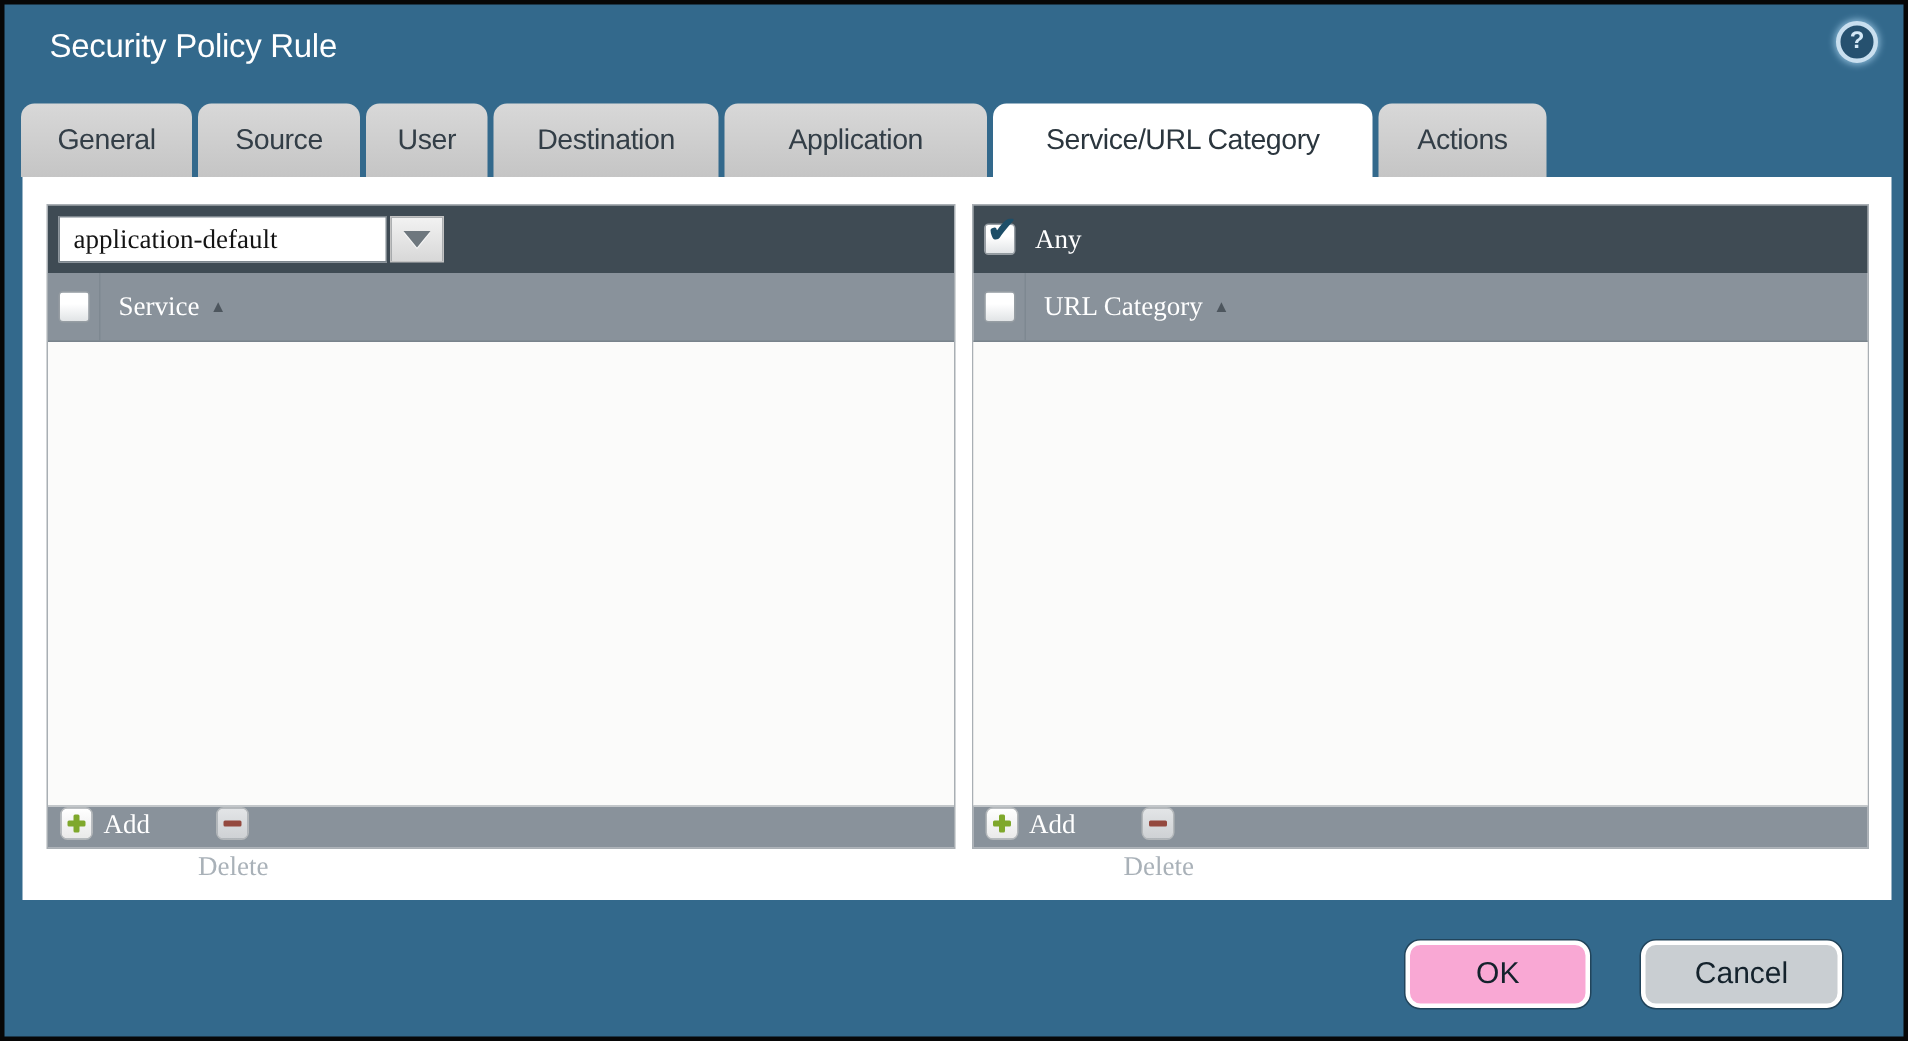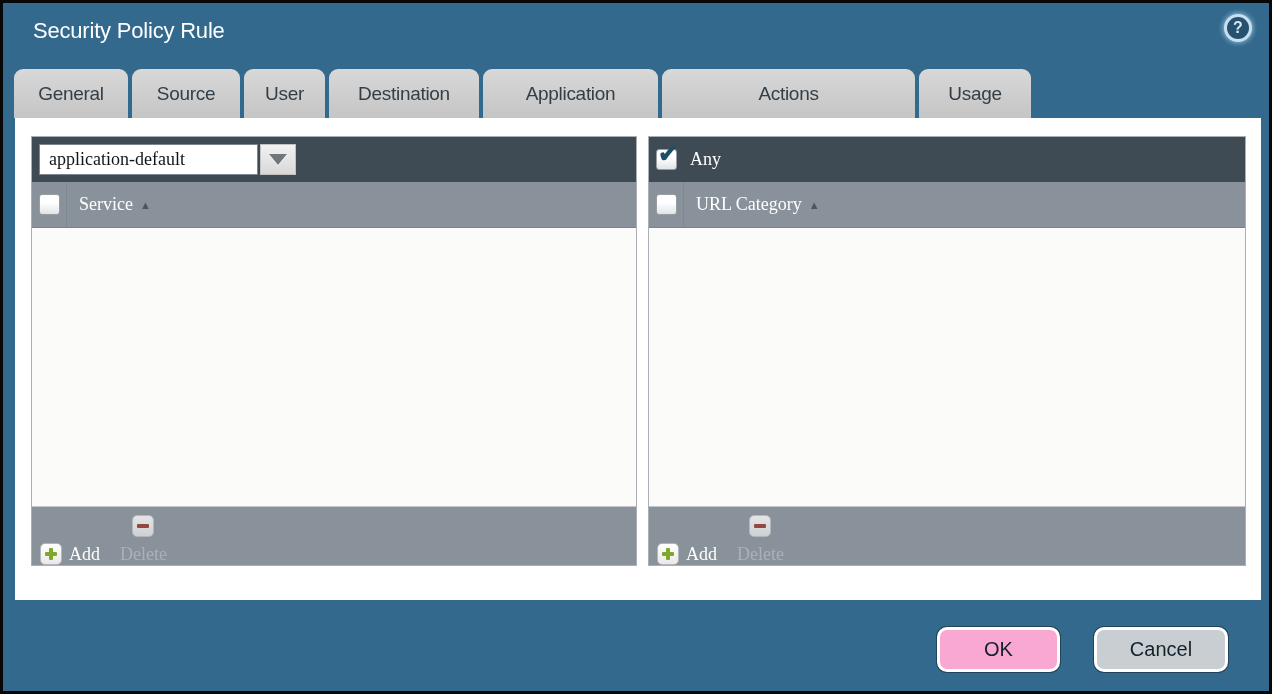--- a/index.html
+++ b/index.html
@@ -92,22 +92,22 @@
   .cb-cell {
     width:35px; height:100%; flex:none; display:flex; align-items:center; justify-content:center;
     border-right:1px solid #7e8891;
   }
   .col-label { color:#fff; font-size:18px; margin-left:12px; cursor:pointer; }
   .sort { color:#4d565e; font-size:11px; margin-left:7px; }
 
   .pbody { flex:1; background:#fbfbfa; }
 
   .pfoot {
-    height:59px; flex:none; background:#89929b; border-top:1px solid #c3c7ca;
-    display:flex; align-items:flex-end; padding:0 8px; gap:20px;
+    height:28px; flex:none; background:#89929b; border-top:1px solid #c3c7ca;
+    display:flex; align-items:flex-start; padding:0 8px; gap:32px;
   }
   .footer-btn { display:inline-flex; align-items:center; gap:7px; font-size:18px; color:#fff; cursor:pointer; }
   .footer-btn.disabled { color:#a9b1b8;flex-direction:column; }
   .icon-plus, .icon-minus {
     width:22px; height:22px; border-radius:5px; position:relative; flex:none;
     border:1px solid #b3b7ba;
   }
   .icon-plus  { background:linear-gradient(180deg,#ffffff,#e9e9e9); }
   .icon-minus { background:linear-gradient(180deg,#e3e5e7,#ced1d4); }
   .icon-plus .ph, .icon-minus .mh {
@@ -138,22 +138,22 @@
       <span class="help-q">?</span>
     </span>
   </div>
 
   <div class="tabs">
     <div class="tab">General</div>
     <div class="tab">Source</div>
     <div class="tab">User</div>
     <div class="tab">Destination</div>
     <div class="tab">Application</div>
+    <div class="tab active">Service/URL Category</div>
     <div class="tab">Actions</div>
-    <div class="tab">Usage</div>
   </div>
 
   <div class="content">
 
     <div class="panel left">
       <div class="ptoolbar">
         <div class="dropdown">
           <span class="dd-value">application-default</span>
           <span class="dd-btn">
             <span class="dd-arrow"></span>

